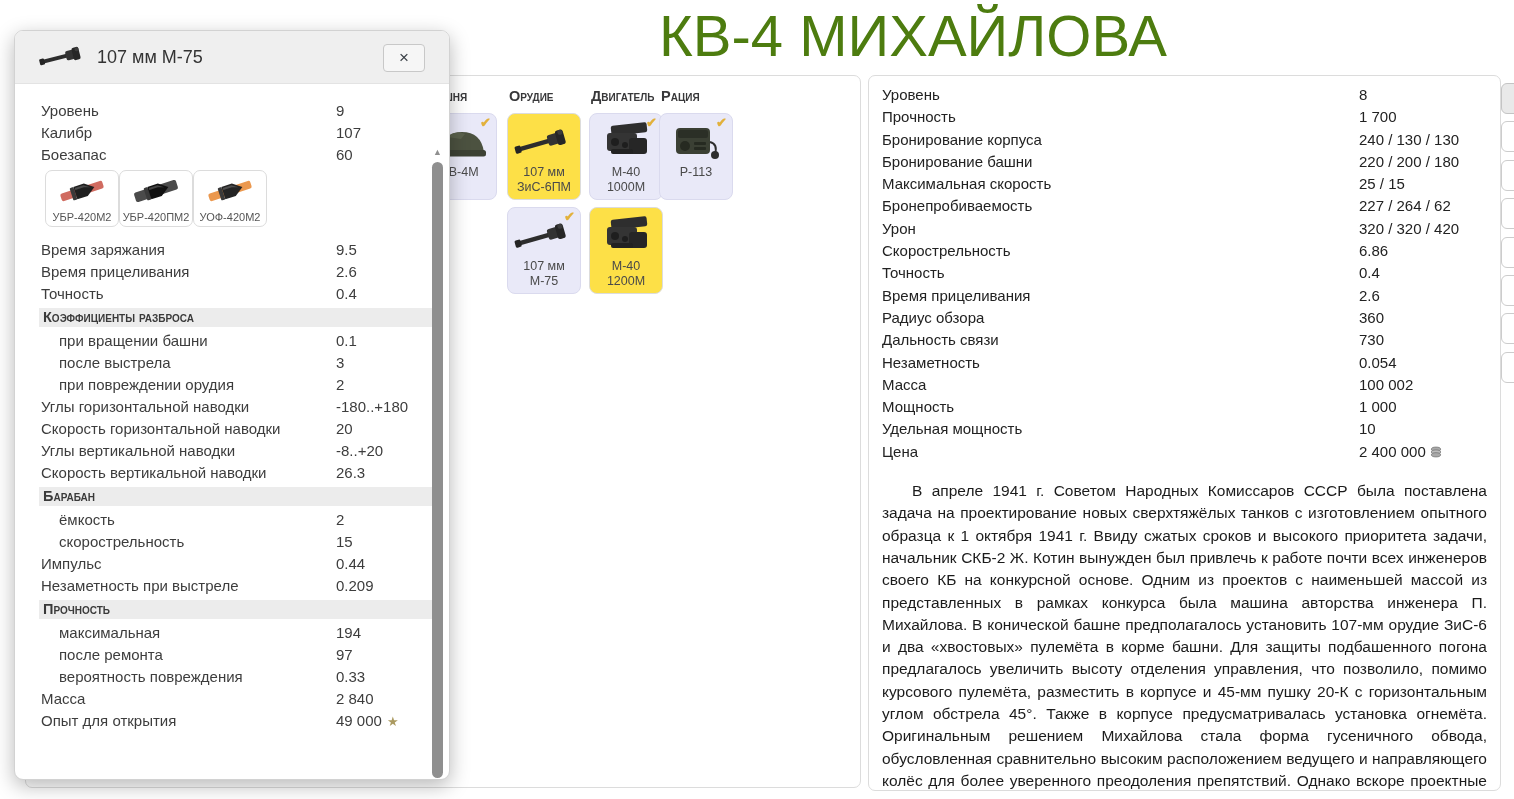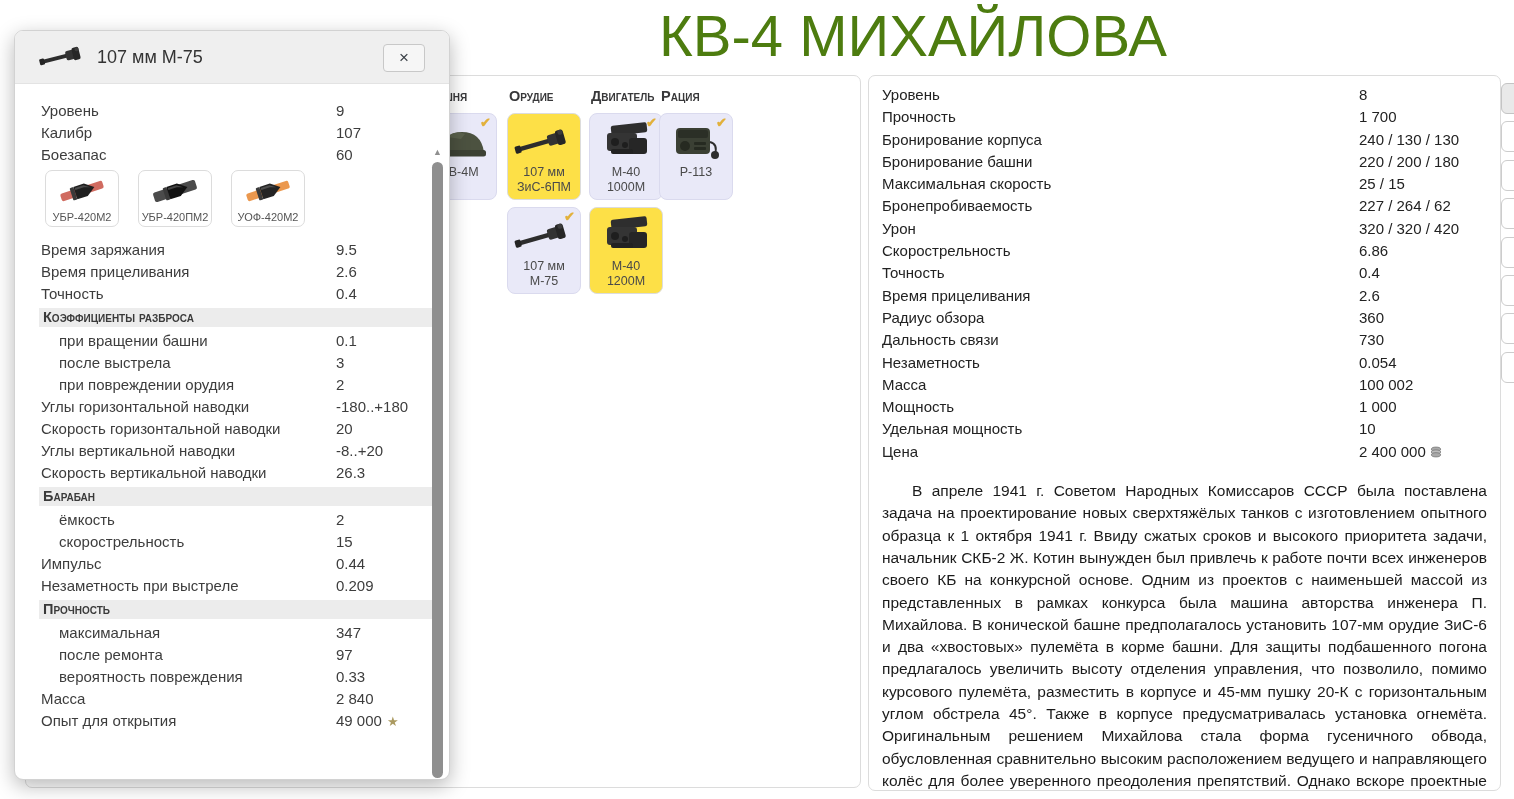--- a/index.html
+++ b/index.html
@@ -64,21 +64,21 @@
   }
   .popup-body{position:relative;padding-top:16px;height:682px;overflow:hidden;}
   .p-row{display:grid;grid-template-columns:295px auto;padding-left:26px;line-height:22px;font-size:15px;color:#3d3d3d;}
   .p-row .val{color:#3d3d3d;white-space:nowrap;}
   .p-row.sub .lbl{padding-left:18px;}
   .p-row.hang .lbl{padding-left:0;text-indent:18px;padding-right:40px;}
   .p-section{
     margin:3px 0 3px 24px;width:397px;box-sizing:border-box;background:#ececec;
     font-variant:small-caps;font-weight:bold;font-size:14.5px;color:#3a3a3a;padding:1px 0 2px 4px;
   }
-  .shells{display:flex;gap:19px;margin:4px 0 12px 30px;}
+  .shells{display:flex;gap:0;margin:4px 0 12px 30px;}
   .shell-card{
     width:74px;height:57px;box-sizing:border-box;border:1px solid #dcdcdc;border-radius:7px;
     display:flex;flex-direction:column;align-items:center;justify-content:flex-end;
     padding-bottom:3px;background:#fff;cursor:pointer;
   }
   .shell-label{font-size:11px;color:#555;}
   .star-icon{color:#ab9a60;font-size:13px;margin-left:5px;}
   
   .pscroll{position:absolute;right:5px;top:62px;width:13px;height:678px;text-align:center;}
   .pscroll .arrow{color:#8f8f8f;font-size:9px;line-height:12px;cursor:pointer;}
@@ -413,21 +413,21 @@
         <span class="val">0.44</span>
       </div>
     <div class="p-row">
         <span class="lbl">Незаметность при выстреле</span>
         <span class="val">0.209</span>
       </div>
 
     <div class="p-section">Прочность</div>
     <div class="p-row sub">
         <span class="lbl">максимальная</span>
-        <span class="val">347</span>
+        <span class="val">194</span>
       </div>
     <div class="p-row sub">
         <span class="lbl">после ремонта</span>
         <span class="val">97</span>
       </div>
     <div class="p-row sub">
         <span class="lbl">вероятность повреждения</span>
         <span class="val">0.33</span>
       </div>
 

